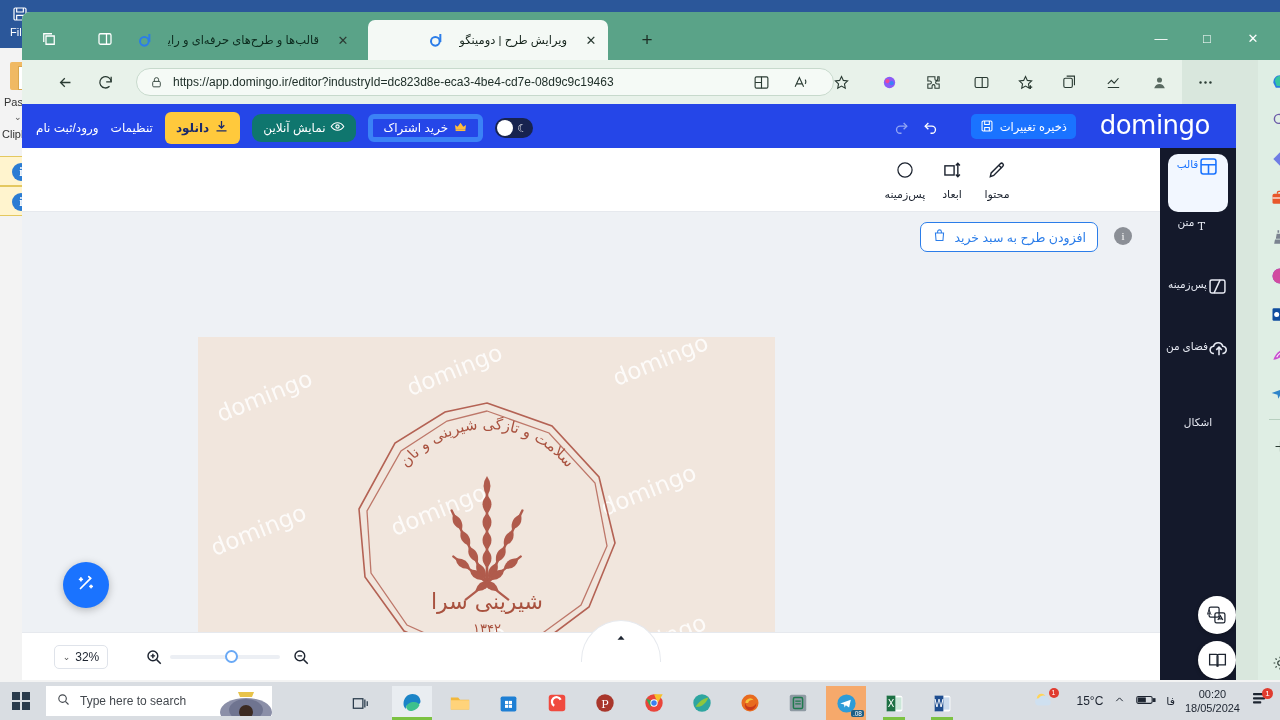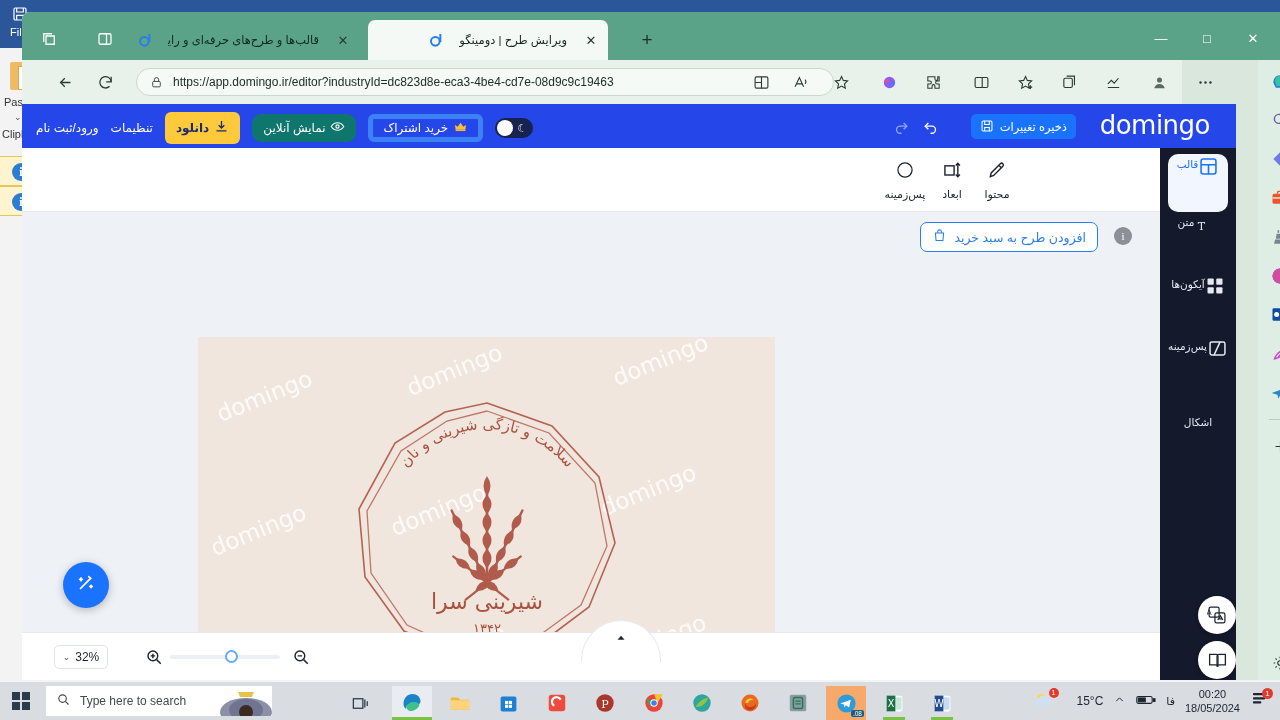--- a/index.html
+++ b/index.html
@@ -511,37 +511,35 @@
           <div class="rs-ico">
             <svg viewBox="0 0 26 22" width="24" height="21" fill="#e6e9f2">
                 <text x="0" y="17" font-size="17" font-family="DejaVu Serif, serif">T</text>
                 <text x="12" y="17" font-size="12" font-family="DejaVu Serif, serif">T</text>
               </svg>
           </div>
           <div class="rs-lbl">متن</div>
         </div>
         <div class="rs-item">
           <div class="rs-ico">
-            <svg viewBox="0 0 24 24" width="20" height="20" fill="#e6e9f2">
-                <rect x="3" y="3" width="7.5" height="7.5" rx="1.2"></rect>
-                <rect x="13.5" y="3" width="7.5" height="7.5" rx="1.2"></rect>
-                <rect x="3" y="13.5" width="7.5" height="7.5" rx="1.2"></rect>
-                <rect x="13.5" y="13.5" width="7.5" height="7.5" rx="1.2"></rect>
-              </svg>
-          </div>
-          <div class="rs-lbl">آیکون‌ها</div>
-        </div>
-        <div class="rs-item">
-          <div class="rs-ico">
             <svg viewBox="0 0 24 24" width="21" height="21" fill="none" stroke="#e6e9f2" stroke-width="1.7">
                 <rect x="3.5" y="4.5" width="17" height="15" rx="2"></rect>
                 <path d="M8 19.5L15 4.5"></path>
               </svg>
           </div>
           <div class="rs-lbl">پس‌زمینه</div>
+        </div>
+        <div class="rs-item">
+          <div class="rs-ico">
+            <svg viewBox="0 0 24 24" width="22" height="22" fill="none" stroke="#e6e9f2" stroke-width="1.7">
+                <path d="M6.5 18a4 4 0 01-.4-8 5.2 5.2 0 0110 0 4 4 0 01-.4 8"></path>
+                <path d="M12 20v-8M9 14l3-3 3 3"></path>
+              </svg>
+          </div>
+          <div class="rs-lbl">فضای من</div>
         </div>
         <div class="rs-item">
           <div class="rs-lbl" style="margin-top:18px">اشکال</div>
         </div>
       </div>
 
       <div class="ext-bubble" style="top:492px">
         <svg viewBox="0 0 24 24" width="20" height="20" fill="none" stroke="#1d2430" stroke-width="1.5">
           <rect x="2.5" y="2.5" width="12" height="12" rx="2"></rect>
             <text x="5.5" y="12" font-size="9" fill="#1d2430" stroke="none" font-family="DejaVu Sans, sans-serif">A</text>

